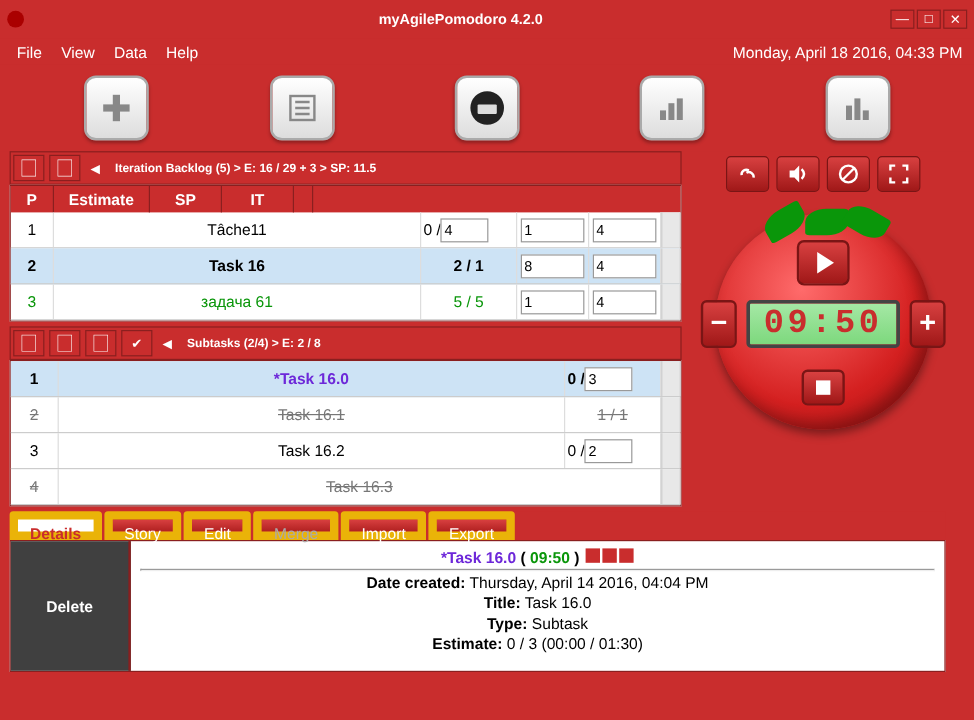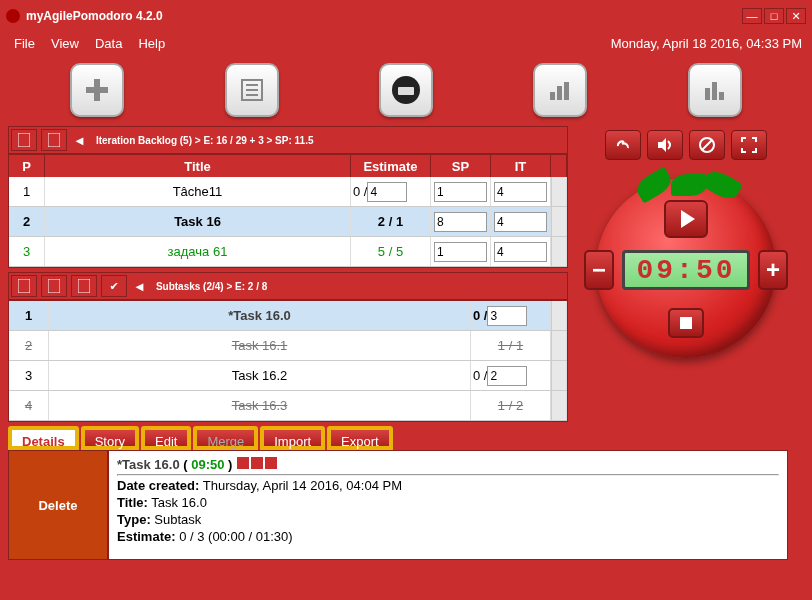--- a/index.html
+++ b/index.html
@@ -1,17 +1,17 @@
 <!DOCTYPE html>
 <html><head>
 <meta charset="utf-8">
 <style>
 * { box-sizing: border-box; margin: 0; padding: 0; font-family: Arial, sans-serif; }
 body { background: #c92d2d; width: 812px; height: 600px; overflow: hidden; font-size: 13px; }
-.titlebar { background: #c92d2d; height: 26px; display: flex; align-items: center; padding: 16px 6px; color: #fff; }
+.titlebar { background: #c92d2d; height: 26px; display: flex; align-items: center; padding: 16px 6px; color: #fff; text-align: center; }
 .title-icon { width: 14px; height: 14px; background: #a00; border-radius: 50%; margin-right: 6px; }
 .title-text { flex: 1; font-size: 12px; font-weight: bold; }
 .win-btns { display: flex; gap: 2px; }
 .win-btn { width: 20px; height: 16px; background: #c92d2d; border: 1px solid #8a1f1f; color: #fff; font-size: 11px; display: flex; align-items: center; justify-content: center; cursor: pointer; }
 .menubar { background: #c92d2d; height: 22px; display: flex; align-items: center; padding: 0 6px; color: #fff; }
 .menu-item { padding: 0 8px; font-size: 13px; cursor: pointer; }
 .date-text { margin-left: auto; font-size: 13px; padding-right: 4px; }
 .toolbar { background: #c92d2d; height: 72px; display: flex; align-items: center; justify-content: space-around; padding: 0 20px; }
 .tool-btn { width: 54px; height: 54px; background: linear-gradient(#fff,#ddd); border: 2px solid #aaa; border-radius: 10px; display: flex; align-items: center; justify-content: center; cursor: pointer; box-shadow: 0 2px 3px rgba(0,0,0,0.3); }
 .main { display: flex; padding: 0 8px; gap: 8px; }
@@ -34,49 +34,49 @@
 .grid-row > div { border-right: 1px solid #ddd; display: flex; align-items: center; justify-content: center; height: 100%; }
 .grid-row.sel { background: #cde3f5; font-weight: bold; }
 .grid-row.done { color: #0a960a; }
 .grid-row.strike { text-decoration: line-through; color: #777; }
 .cell-input { width: 90%; border: 1px solid #999; background: #fff; text-align: left; padding: 2px; height: 20px; font-size: 12px; }
 .sub-col-p { width: 40px; }
 .sub-col-title { flex: 1; }
 .sub-col-est { width: 80px; }
 .sub-scroll { width: 16px; }
 .tabs { display: flex; height: 24px; margin-top: 4px; background: #c92d2d; }
-.tab { padding: 4px 10px; background: linear-gradient(#d84040,#b02020); color: #fff; border: 4px solid #eab308; font-size: 13px; cursor: pointer; margin-right: 2px; border-radius: 3px 3px 0 0; }
+.tab { padding: 4px 10px; background: linear-gradient(#d84040,#b02020); color: #fff; border: 7px solid #eab308; font-size: 13px; cursor: pointer; margin-right: 2px; border-radius: 3px 3px 0 0; }
 .tab.active { background: #fff; color: #c92d2d; font-weight: bold; }
 .tab.disabled { color: #aaa; }
 .details { background: #fff; border: 1px solid #8a1f1f; display: flex; height: 110px; }
-.del-btn { width: 100px; background: #c2410c; color: #fff; display: flex; align-items: center; justify-content: center; font-weight: bold; cursor: pointer; border-right: 2px solid #8a1f1f; }
+.del-btn { width: 100px; background: #404040; color: #fff; display: flex; align-items: center; justify-content: center; font-weight: bold; cursor: pointer; border-right: 2px solid #8a1f1f; }
 .det-content { flex: 1; padding: 4px 8px; font-size: 13px; overflow: auto; }
 .det-title { font-weight: bold; }
 .det-time { color: #0a960a; font-weight: bold; }
 .pom-sq { display: inline-block; width: 12px; height: 12px; background: #c92d2d; margin: 0 1px; }
-.det-line { margin: 2px 0; }
+.det-line { margin: 2px 0; text-align: center; }
 .ctrl-row { display: flex; gap: 6px; margin: 4px 0 8px 0; justify-content: center; }
 .ctrl-btn { width: 36px; height: 30px; background: linear-gradient(#d84040,#a01818); border: 1px solid #7a1515; border-radius: 4px; display: flex; align-items: center; justify-content: center; color: #fff; cursor: pointer; }
 .timer-wrap { position: relative; width: 200px; height: 200px; }
 .tomato { position: absolute; width: 180px; height: 180px; left: 10px; top: 10px; background: radial-gradient(circle at 40% 35%, #ff6b6b, #d42020 60%, #a01010); border-radius: 50%; box-shadow: inset -6px -6px 12px rgba(0,0,0,0.3), 0 4px 8px rgba(0,0,0,0.4); }
 .leaf { position: absolute; width: 36px; height: 22px; background: #0a960a; top: 6px; border-radius: 50% 10% 50% 10%; }
 .leaf.l1 { left: 50px; transform: rotate(-30deg); }
 .leaf.l2 { left: 85px; transform: rotate(0deg); }
 .leaf.l3 { left: 118px; transform: rotate(30deg); }
 .timer-display { position: absolute; left: 36px; top: 82px; width: 128px; height: 40px; background: linear-gradient(#a5e8a5,#7dd87d); border: 3px solid #444; border-radius: 4px; display: flex; align-items: center; justify-content: center; font-family: 'Courier New', monospace; font-size: 28px; font-weight: bold; color: #c92d2d; letter-spacing: 3px; }
 .play-btn { position: absolute; left: 78px; top: 32px; width: 44px; height: 38px; background: linear-gradient(#d84040,#a01818); border: 2px solid #7a1515; border-radius: 6px; display: flex; align-items: center; justify-content: center; cursor: pointer; }
 .play-btn::after { content: ''; border-left: 14px solid #fff; border-top: 9px solid transparent; border-bottom: 9px solid transparent; margin-left: 3px; }
 .stop-btn { position: absolute; left: 82px; top: 140px; width: 36px; height: 30px; background: linear-gradient(#d84040,#a01818); border: 2px solid #7a1515; border-radius: 5px; display: flex; align-items: center; justify-content: center; cursor: pointer; }
 .stop-btn::after { content: ''; width: 12px; height: 12px; background: #fff; }
 .minus-btn, .plus-btn { position: absolute; width: 30px; height: 40px; background: linear-gradient(#d84040,#a01818); border: 2px solid #7a1515; border-radius: 5px; display: flex; align-items: center; justify-content: center; color: #fff; font-size: 24px; font-weight: bold; cursor: pointer; top: 82px; }
 .minus-btn { left: -2px; }
 .plus-btn { right: -2px; }
 .scroll-area { width: 16px; background: #e8e8e8; border-left: 1px solid #ccc; }
 .scroll-thumb { background: #bbb; height: 30px; margin-top: 2px; }
-.red-star { color: #404040; }
+.red-star { color: #6d28d9; }
 svg { display: block; }
 </style>
 </head>
 <body>
 
 <div class="titlebar">
   <div class="title-icon"></div>
   <div class="title-text">myAgilePomodoro 4.2.0</div>
   <div class="win-btns">
     <div class="win-btn">—</div>
@@ -142,21 +142,20 @@
           <svg width="12" height="14">
             <rect width="12" height="14" fill="none" stroke="#fff"></rect>
           </svg>
         </div>
       <span class="arrow">◄</span>
       <span class="panel-title">Iteration Backlog (5) &gt; E: 16 / 29 + 3 &gt; SP: 11.5</span>
     </div>
     <div class="grid">
       <div class="grid-hdr">
         <div class="col-p">P</div>
-        <div class="col-title">Title</div>
         <div class="col-est">Estimate</div>
         <div class="col-sp">SP</div>
         <div class="col-it">IT</div>
         <div class="col-scroll"></div>
       </div>
       <div class="grid-row">
         <div class="col-p">1</div>
         <div class="col-title">Tâche11</div>
         <div class="col-est" style="justify-content:flex-start;padding-left:2px">
             <span>0 /</span>
@@ -243,21 +242,20 @@
         <div class="sub-col-title">Task 16.2</div>
         <div class="sub-col-est" style="justify-content:flex-start;padding-left:2px">
             <span>0 /</span>
             <input class="cell-input" style="width: 40px;" value="2">
           </div>
         <div class="sub-scroll scroll-area"></div>
       </div>
       <div class="grid-row strike">
         <div class="sub-col-p">4</div>
         <div class="sub-col-title">Task 16.3</div>
-        <div class="sub-col-est">1 / 2</div>
         <div class="sub-scroll scroll-area"></div>
       </div>
     </div>
   </div>
 
   <div class="right-col">
     <div class="ctrl-row">
       <div class="ctrl-btn">
           <svg width="18" height="18">
             <path d="M4 10 a4 4 0 0 1 6 -4 M8 8 a4 4 0 0 1 6 4" stroke="#fff" stroke-width="2" fill="none"></path>

